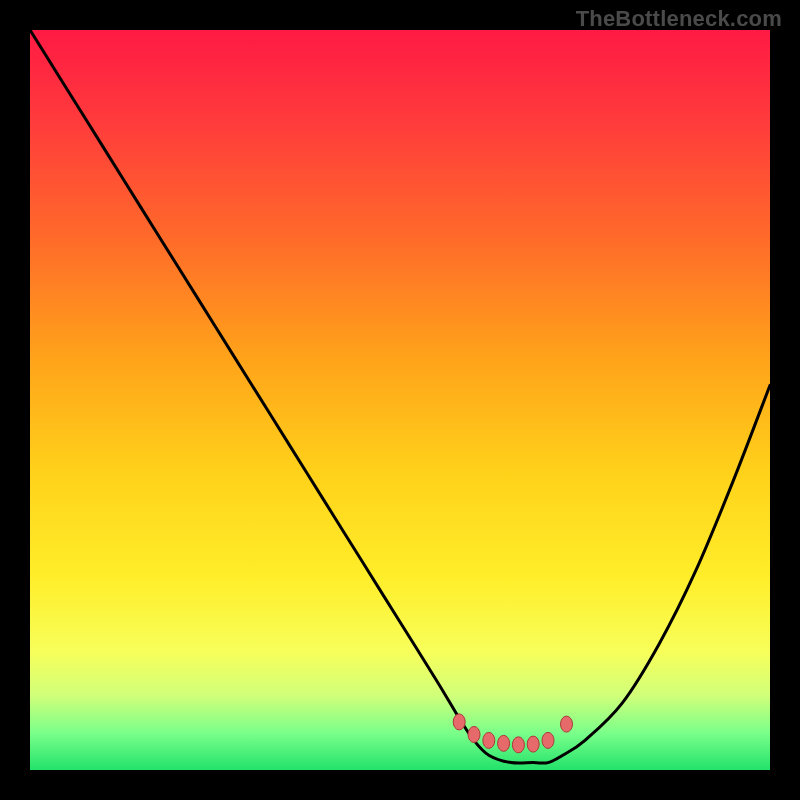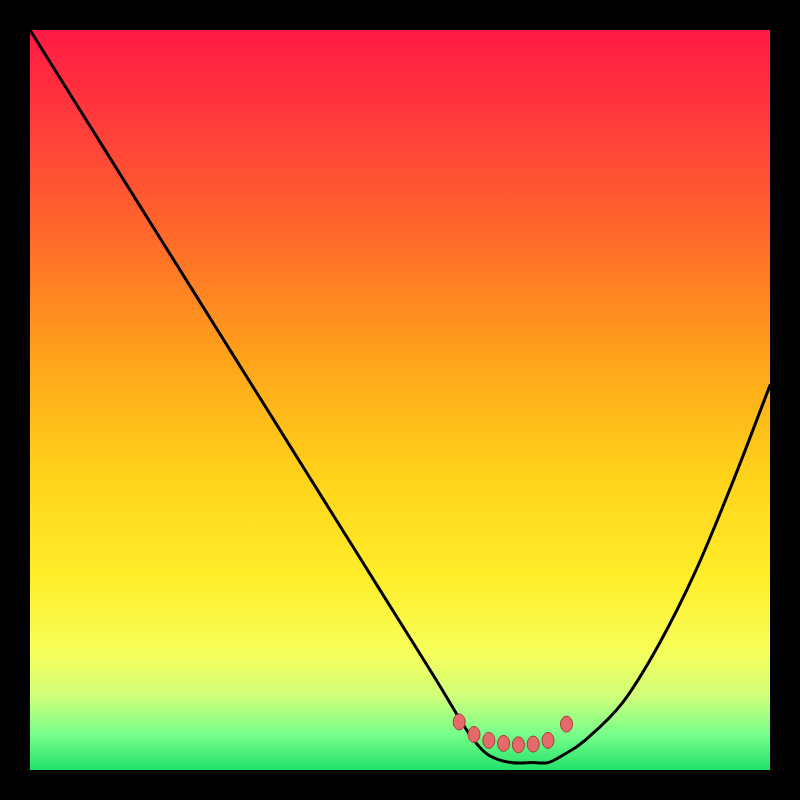--- a/index.html
+++ b/index.html
@@ -49,20 +49,21 @@
     position: absolute;
     left: 0;
     top: 0;
     width: 740px;
     height: 740px;
   }
 </style>
 </head>
 <body>
 <div class="wrap">
+  <div class="watermark">TheBottleneck.com</div>
 
   <div class="plot">
     <svg class="overlay" viewBox="0 0 740 740" preserveAspectRatio="none">
       <path id="curve-path" fill="none" stroke="#000000" stroke-width="3" stroke-linecap="round" stroke-linejoin="round" d="M 0.00 0.00 C 6.17 9.87, 24.67 39.47, 37.00 59.20 C 49.33 78.93, 61.67 98.67, 74.00 118.40 C 86.33 138.13, 98.67 157.87, 111.00 177.60 C 123.33 197.33, 135.67 217.07, 148.00 236.80 C 160.33 256.53, 172.67 276.27, 185.00 296.00 C 197.33 315.73, 209.67 335.47, 222.00 355.20 C 234.33 374.93, 246.67 394.67, 259.00 414.40 C 271.33 434.13, 283.67 453.87, 296.00 473.60 C 308.33 493.33, 320.67 513.07, 333.00 532.80 C 345.33 552.53, 357.67 572.27, 370.00 592.00 C 382.33 611.73, 397.13 635.17, 407.00 651.20 C 416.87 667.23, 423.03 678.33, 429.20 688.20 C 435.37 698.07, 439.07 704.23, 444.00 710.40 C 448.93 716.57, 452.63 721.50, 458.80 725.20 C 464.97 728.90, 473.60 731.37, 481.00 732.60 C 488.40 733.83, 497.03 732.60, 503.20 732.60 C 509.37 732.60, 513.07 733.83, 518.00 732.60 C 522.93 731.37, 526.63 728.90, 532.80 725.20 C 538.97 721.50, 545.13 719.03, 555.00 710.40 C 564.87 701.77, 579.67 689.43, 592.00 673.40 C 604.33 657.37, 616.67 636.40, 629.00 614.20 C 641.33 592.00, 653.67 567.33, 666.00 540.20 C 678.33 513.07, 690.67 482.23, 703.00 451.40 C 715.33 420.57, 733.83 371.23, 740.00 355.20"></path>
       <g id="markers">
           <ellipse cx="429.20" cy="691.90" rx="6" ry="8" fill="#e66a6a" stroke="#aa3a3a" stroke-width="1"></ellipse>
           <ellipse cx="444.00" cy="704.48" rx="6" ry="8" fill="#e66a6a" stroke="#aa3a3a" stroke-width="1"></ellipse>
           <ellipse cx="458.80" cy="710.40" rx="6" ry="8" fill="#e66a6a" stroke="#aa3a3a" stroke-width="1"></ellipse>
           <ellipse cx="473.60" cy="713.36" rx="6" ry="8" fill="#e66a6a" stroke="#aa3a3a" stroke-width="1"></ellipse>
           <ellipse cx="488.40" cy="714.84" rx="6" ry="8" fill="#e66a6a" stroke="#aa3a3a" stroke-width="1"></ellipse>

